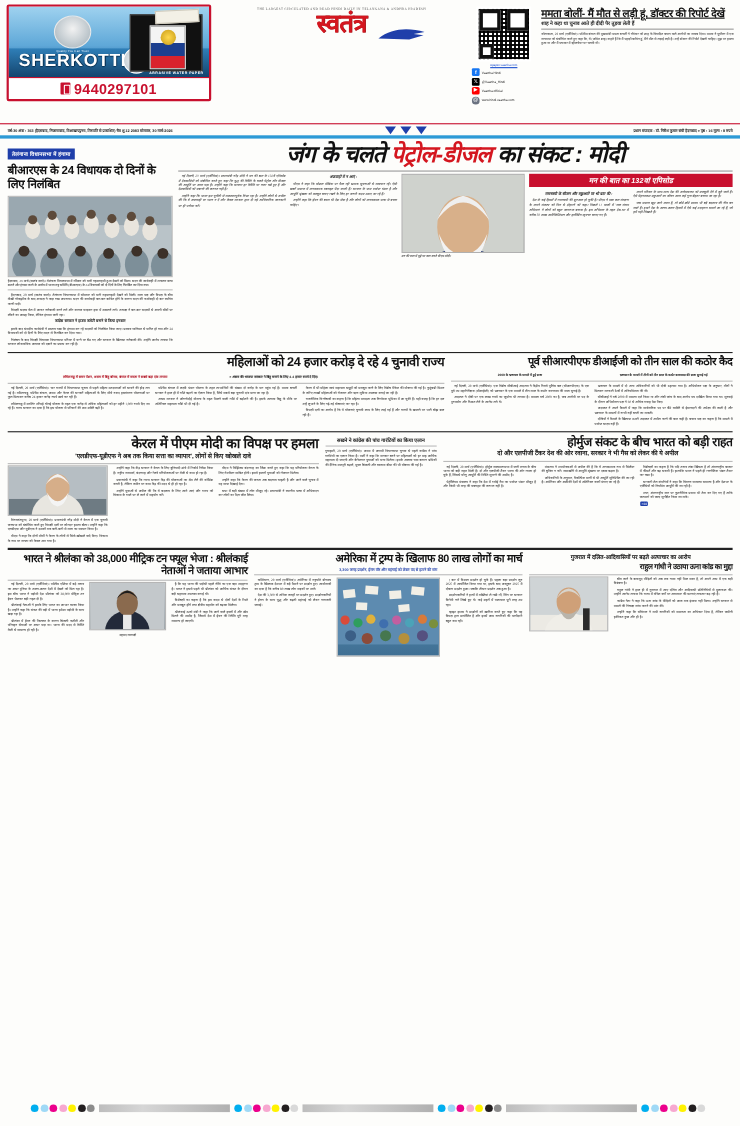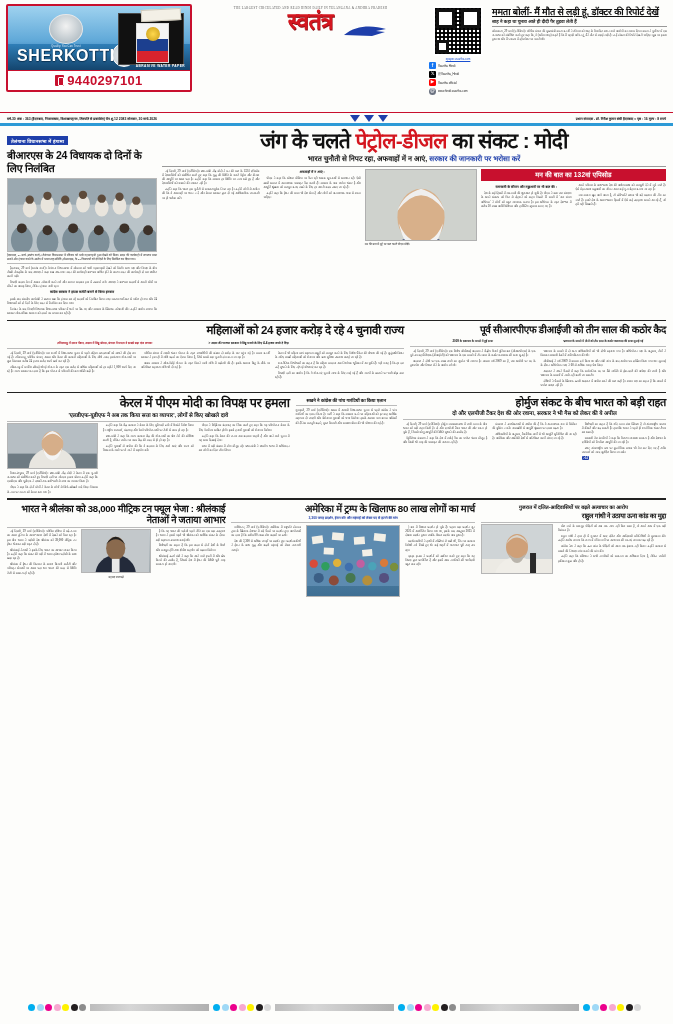--- a/index.html
+++ b/index.html
@@ -223,21 +223,21 @@
   .lead-photo {
     width: 100%; height: 74px; margin-top: 3px;
     background: linear-gradient(180deg,#cfd8dd 0%,#9fb0ba 30%,#7d8f99 55%,#5f7079 100%);
     position: relative; overflow: hidden; border: .5px solid #b8b8b8;
   }
   .lead-photo .crowd { position:absolute; inset:0; }
   .caption {
     font-size: 2.9px; line-height: 1.4; text-align: justify; color: #222;
     margin-top: 1.5px; font-family: "Liberation Serif", serif;
   }
-  .lead-right { flex: 1; }
+  .lead-right { flex: 1; font-style: italic; }
   .main-head {
     font-size: 21px; font-weight: bold; color: #111;
     line-height: 1.12; letter-spacing: -.6px; text-align: center;
   }
   .main-head .red { color: #d4161f; }
   .main-sub {
     font-size: 7.2px; font-weight: bold; color: #111;
     text-align: center; margin-top: 2px; line-height: 1.25;
   }
   .main-sub .blue { color: #1f3faa; }
@@ -426,21 +426,20 @@
         <p>हैदराबाद, 29 मार्च (स्वतंत्र वार्ता)। तेलंगाना विधानसभा में सोमवार को भारी गहमागहमी देखने को मिली। सत्ता पक्ष और विपक्ष के बीच तीखी नोकझोंक के बाद अध्यक्ष ने कड़ा रुख अपनाया। सदन की कार्यवाही बार-बार बाधित होने के कारण सदन की कार्यवाही दो बार स्थगित करनी पड़ी।</p>
         <p>विपक्षी सदस्य वेल में आकर नारेबाजी करने लगे और कागज फाड़कर हवा में उछालने लगे। अध्यक्ष ने बार-बार सदस्यों से अपनी सीटों पर लौटने का आग्रह किया, लेकिन हंगामा जारी रहा।</p>
         <div class="sub-head-inline">कांग्रेस सरकार ने हाउस कमेटी बनाने से किया इनकार</div>
         <p>इसके बाद संसदीय कार्यमंत्री ने प्रस्ताव रखा कि हंगामा कर रहे सदस्यों को निलंबित किया जाए। प्रस्ताव ध्वनिमत से पारित हो गया और 24 विधायकों को दो दिनों के लिए सदन से निलंबित कर दिया गया।</p>
         <p>निलंबन के बाद विपक्षी विधायक विधानसभा परिसर में धरने पर बैठ गए और सरकार के खिलाफ नारेबाजी की। उन्होंने आरोप लगाया कि सरकार लोकतांत्रिक आवाज को दबाने का प्रयास कर रही है।</p>
       </div>
     </div>
 
     <div class="lead-right">
       <h1 class="main-head"><span>जंग के चलते </span><span class="red">पेट्रोल-डीजल</span><span> का संकट : मोदी</span></h1>
-      <div class="main-sub"><span>भारत चुनौती से निपट रहा, अफवाहों में न आएं, </span><span class="blue">सरकार की जानकारी पर भरोसा करें</span></div>
       <div class="hr-thin"></div>
 
       <div class="lead-cols">
         <div class="lcol">
           <div class="body-text">
             <p>नई दिल्ली, 29 मार्च (एजेंसियां)। प्रधानमंत्री नरेंद्र मोदी ने मन की बात के 132वें एपिसोड में देशवासियों को संबोधित करते हुए कहा कि युद्ध की स्थिति के चलते पेट्रोल और डीजल की आपूर्ति पर असर पड़ा है। उन्होंने कहा कि सरकार हर स्थिति पर नजर रखे हुए है और देशवासियों को घबराने की जरूरत नहीं है।</p>
             <p>उन्होंने कहा कि भारत इस चुनौती से सफलतापूर्वक निपट रहा है। उन्होंने लोगों से अपील की कि वे अफवाहों पर ध्यान न दें और केवल सरकार द्वारा दी गई आधिकारिक जानकारी पर ही भरोसा करें।</p>
           </div>
         </div>
         <div class="lcol">

